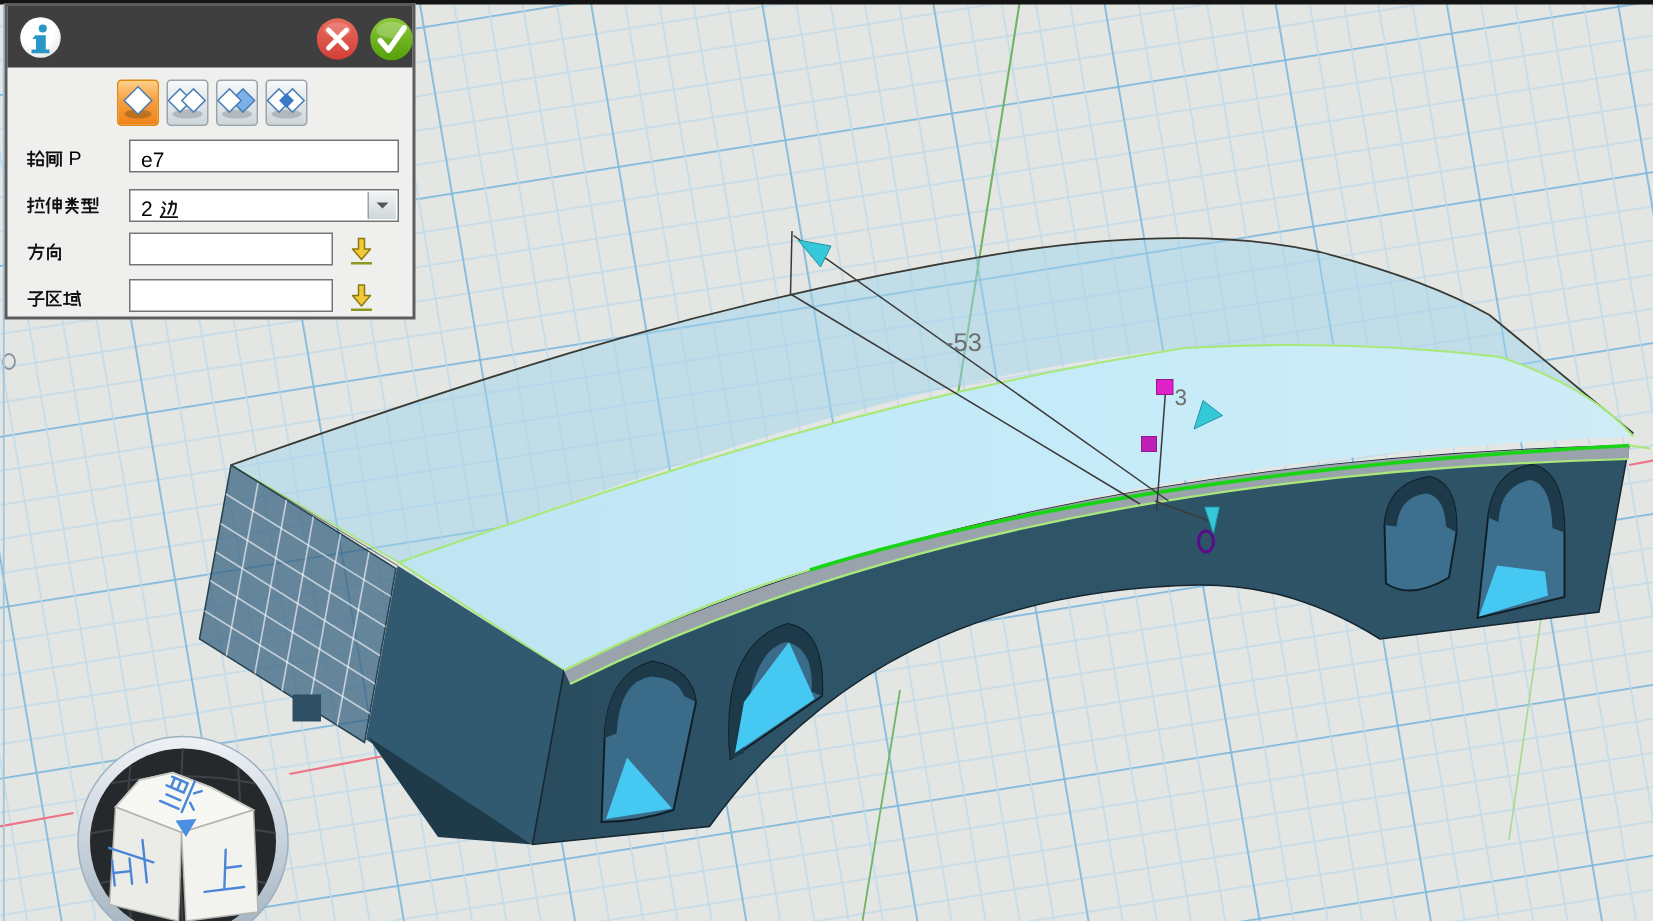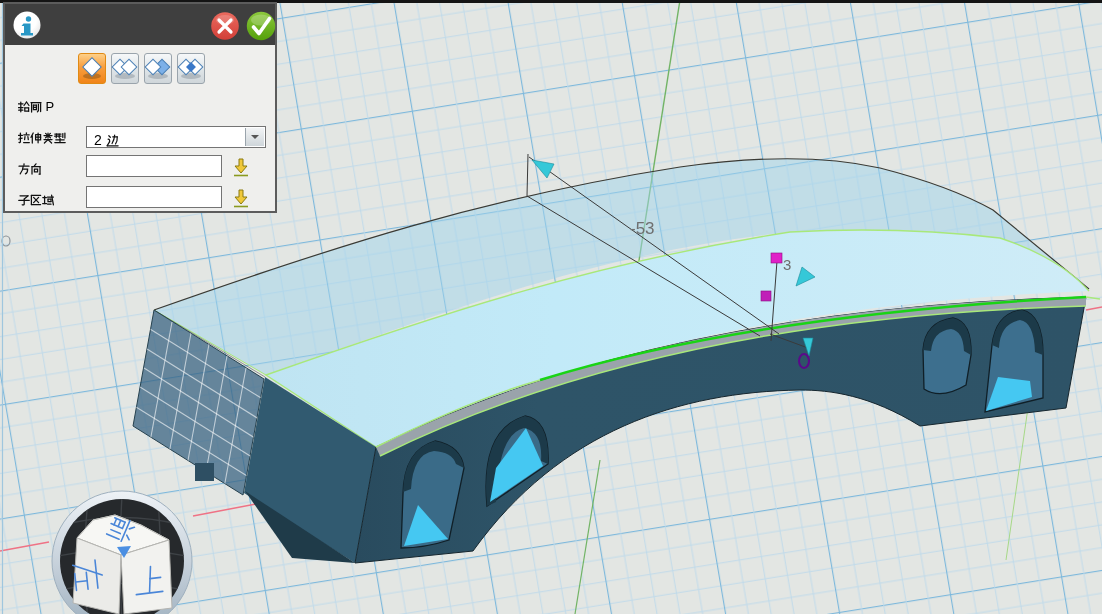--- a/index.html
+++ b/index.html
@@ -258,20 +258,21 @@
             <path d="M1.6,1.6 L1.6,11"></path>
             <path d="M3.4,4 L6.4,4"></path>
             <path d="M3.4,4 L3.4,8.6 L6.4,8.6"></path>
             <path d="M6.4,4 L6.4,8.6"></path>
             <path d="M3.4,6.3 L6.4,6.3"></path>
             <path d="M8.4,3 L8.4,9.6"></path>
             <path d="M10.6,2.6 L10.6,10.6"></path>
             <path d="M8.4,9.6 L7.4,10.8"></path>
           </g>
         </svg></span><span style="font-size:13px;"> P</span></div>
+<div class="inp" style="left:81px;top:89px;width:180px;height:22px;"><span style="font-size:14px;position:relative;left:7px;top:4px;">e7</span></div>
 <div class="lbl" style="top:124px;"><span style="letter-spacing:0"><svg width="12" height="12" viewBox="0 0 12 12" style="vertical-align:-2px">
           <g fill="none" stroke="#111" stroke-width="1.25" stroke-linecap="round">
             <path d="M2.4,1 L2.4,9.8 Q2.4,11 1,10.4"></path>
             <path d="M0.5,3.4 L4.4,3.4"></path>
             <path d="M0.7,7 L4.2,6.2"></path>
             <path d="M8.4,0.8 L8.4,2"></path>
             <path d="M5.8,2.8 L11.2,2.8"></path>
             <path d="M7,4.6 L6.6,7.6"></path>
             <path d="M9.9,4.6 L10.3,7.6"></path>
             <path d="M5.6,10.6 L11.4,10.6"></path>

